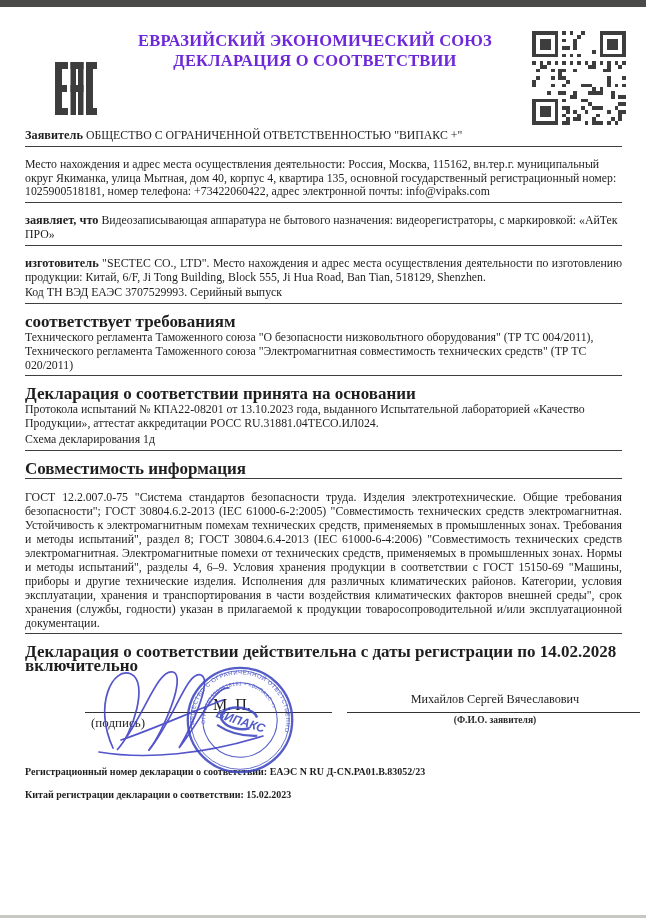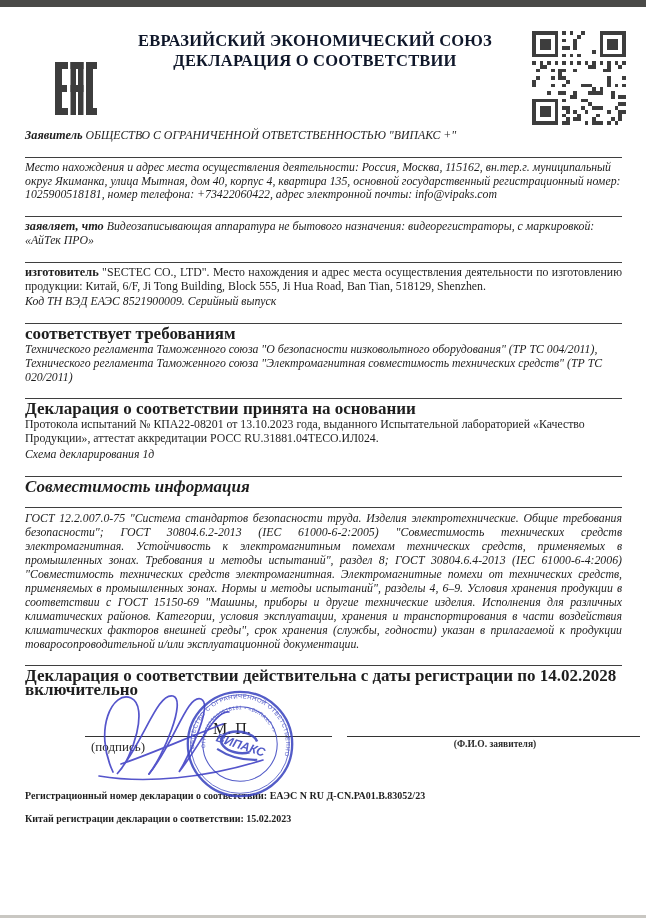--- a/index.html
+++ b/index.html
@@ -6,27 +6,27 @@
   body{
     width:646px;height:918px;background:#ffffff;overflow:hidden;
     font-family:"Liberation Serif","DejaVu Serif",serif;color:#1e1e1e;position:relative;
   }
   .topbar{height:7px;background:#4a4a48;}
   .bottombar{position:absolute;left:0;bottom:0;width:100%;height:3px;background:#c9c7c2;}
   .content{padding:0 24px 0 25px;position:relative;}
   
   .hdr{position:relative;height:121px;}
   .titles{position:absolute;left:70px;width:440px;top:24px;text-align:center;
-          font-weight:bold;font-size:16.5px;line-height:20px;letter-spacing:.2px;color:#0f172a;}
+          font-weight:bold;font-size:16.5px;line-height:20px;letter-spacing:.2px;color:#6d28d9;}
   .eac{position:absolute;left:30px;top:55px;width:42px;height:53px;}
   .qr{position:absolute;left:497px;top:24px;width:114px;height:94px;}
   .qr svg{width:100%;height:100%;shape-rendering:crispEdges;}
   
   .row{font-size:11.8px;line-height:13.8px;padding:1px 0;}
-  .row.rule{border-bottom:1px solid #3f3f3f;padding-bottom:14px;margin-bottom:2px;font-style:italic;}
+  .row.rule{border-bottom:1px solid #3f3f3f;padding-bottom:3px;margin-bottom:10px;}
   .lbl{font-weight:bold;font-size:12.3px;}
   .bold{font-weight:bold;font-size:17px;}
   .just{text-align:justify;}
   .tight{line-height:14px;}
   
   .sigblock{position:relative;height:78px;margin-top:4px;}
   .sig-line-left{position:absolute;left:60px;top:34px;width:247px;border-bottom:1.4px solid #333;}
   .sig-caption-left{position:absolute;left:66px;top:37px;font-size:13px;color:#2a2a2a;}
   .mp{position:absolute;left:188px;top:18px;font-size:16px;}
   .sig-name{position:absolute;left:325px;top:14px;width:290px;text-align:center;font-size:12.2px;}
@@ -296,21 +296,21 @@
   <div class="row rule">
     <span class="lbl">заявляет, что</span>
     <span>Видеозаписывающая аппаратура не бытового назначения: видеорегистраторы, с маркировкой: «АйТек ПРО»</span>
   </div>
 
   <div class="row just">
     <span class="lbl">изготовитель</span>
     <span>"SECTEC CO., LTD". Место нахождения и адрес места осуществления деятельности по изготовлению продукции: Китай, 6/F, Ji Tong Building, Block 555, Ji Hua Road, Ban Tian, 518129, Shenzhen.</span>
   </div>
 
-  <div class="row rule">Код ТН ВЭД ЕАЭС 8521900009. Серийный выпуск</div>
+  <div class="row rule">Код ТН ВЭД ЕАЭС 3707529993. Серийный выпуск</div>
 
   <div class="row bold">соответствует требованиям</div>
 
   <div class="row rule">Технического регламента Таможенного союза "О безопасности низковольтного оборудования" (ТР ТС 004/2011), Технического регламента Таможенного союза "Электромагнитная совместимость технических средств" (ТР ТС 020/2011)</div>
 
   <div class="row bold">Декларация о соответствии принята на основании</div>
 
   <div class="row">Протокола испытаний № КПА22-08201 от 13.10.2023 года, выданного Испытательной лабораторией «Качество Продукции», аттестат аккредитации РОСС RU.31881.04ТЕСО.ИЛ024.</div>
 
   <div class="row rule">Схема декларирования 1д</div>
@@ -318,20 +318,21 @@
   <div class="row bold rule">Совместимость информация</div>
 
   <div class="row rule just tight">ГОСТ 12.2.007.0-75 "Система стандартов безопасности труда. Изделия электротехнические. Общие требования безопасности"; ГОСТ 30804.6.2-2013 (IEC 61000-6-2:2005) "Совместимость технических средств электромагнитная. Устойчивость к электромагнитным помехам технических средств, применяемых в промышленных зонах. Требования и методы испытаний", раздел 8; ГОСТ 30804.6.4-2013 (IEC 61000-6-4:2006) "Совместимость технических средств электромагнитная. Электромагнитные помехи от технических средств, применяемых в промышленных зонах. Нормы и методы испытаний", разделы 4, 6–9. Условия хранения продукции в соответствии с ГОСТ 15150-69 "Машины, приборы и другие технические изделия. Исполнения для различных климатических районов. Категории, условия эксплуатации, хранения и транспортирования в части воздействия климатических факторов внешней среды", срок хранения (службы, годности) указан в прилагаемой к продукции товаросопроводительной и/или эксплуатационной документации.</div>
 
   <div class="row bold">Декларация о соответствии действительна с даты регистрации по 14.02.2028 включительно</div>
 
   <div class="sigblock">
     <div class="mp">М. П.</div>
     <div class="sig-line-left"></div>
     <div class="sig-caption-left">(подпись)</div>
+    <div class="sig-name">Михайлов Сергей Вячеславович</div>
     <div class="sig-line-right"></div>
     <div class="sig-caption-right">(Ф.И.О. заявителя)</div>
 
     <svg class="signature" viewBox="0 0 178 100" xmlns="http://www.w3.org/2000/svg">
       <g fill="none" stroke="#4343c6" stroke-width="1.7" stroke-linecap="round">
         <path d="M22,88 C 2,45 22,6 40,14 C 58,22 42,74 26,90 C 52,60 66,8 82,12 C 96,16 72,72 58,90"></path>
         <path d="M58,90 C 84,58 96,10 110,15 C 122,20 100,68 88,88 C 110,60 124,26 138,28"></path>
         <path d="M8,92 C 55,100 115,94 172,76"></path>
         <path d="M30,80 C 60,70 100,52 132,40"></path>
       </g>

